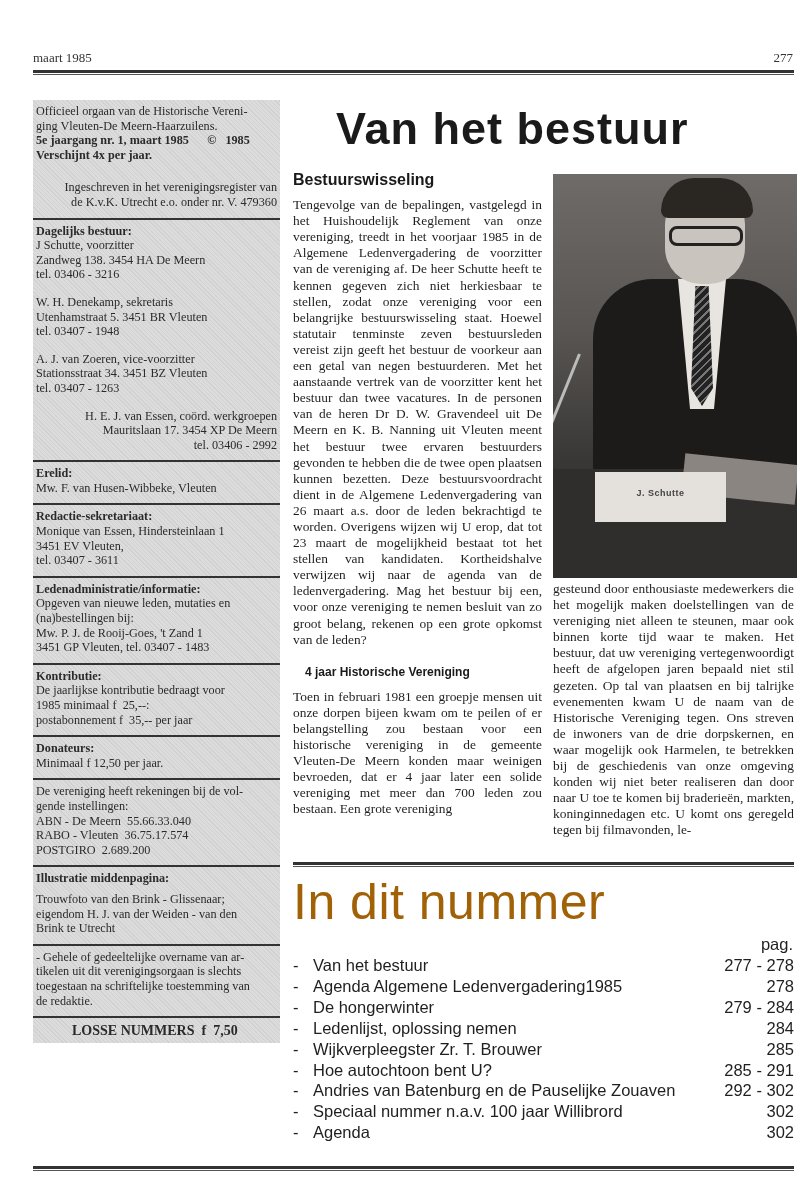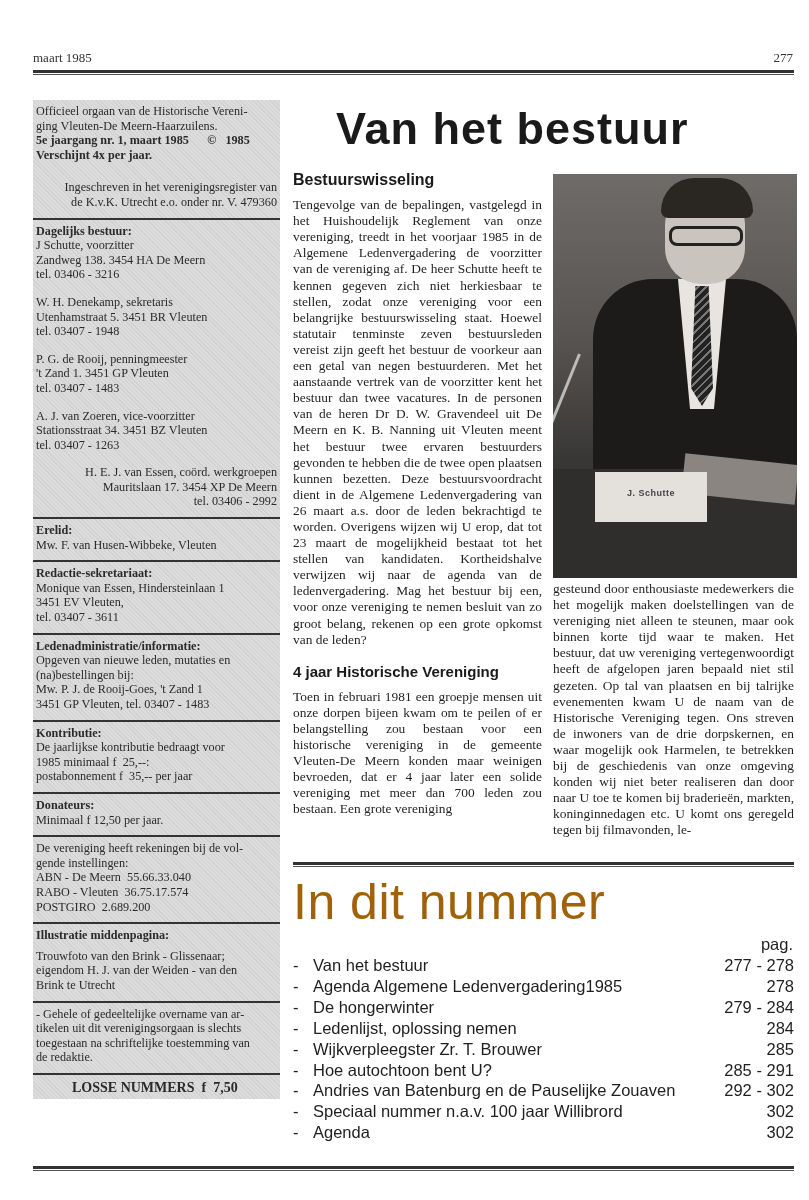--- a/index.html
+++ b/index.html
@@ -30,38 +30,38 @@
 
   
   .main-title {
     position: absolute; left: 336px; top: 103px;
     font-family: "Liberation Sans", sans-serif; font-weight: bold; font-size: 45px; letter-spacing: 1px; color: #1a1a1a;
   }
   .col { position: absolute; font-size: 13.4px; line-height: 16.1px; text-align: justify; color: #1f1f1f; }
   .col-mid { left: 293px; top: 172px; width: 249px; }
   .col-right { left: 553px; top: 581px; width: 241px; }
   .subhead { font-family: "Liberation Sans", sans-serif; font-weight: bold; font-size: 16px; margin-bottom: 9px; color: #1a1a1a; }
-  .subhead.second { margin-top: 16px; font-size: 15px; }
+  .subhead.second { margin-top: 16px; font-size: 12px; margin-left: 12px; }
   .para { margin-bottom: 0; }
 
   .photo {
     position: absolute; left: 553px; top: 174px; width: 244px; height: 404px;
     background: linear-gradient(180deg, #6e6b68 0%, #575452 40%, #3a3836 70%, #2a2928 100%);
     overflow: hidden;
   }
   .photo .head { position: absolute; left: 112px; top: 10px; width: 80px; height: 100px; border-radius: 40px 40px 36px 36px; background: #c9c4bd; }
   .photo .hair { position: absolute; left: 108px; top: 4px; width: 92px; height: 40px; border-radius: 46px 46px 10px 10px; background: #2a2622; }
   .photo .glasses { position: absolute; left: 116px; top: 52px; width: 74px; height: 20px; border: 3px solid #222; border-radius: 8px; }
   .photo .suit { position: absolute; left: 40px; top: 105px; width: 204px; height: 200px; border-radius: 60px 60px 0 0; background: #1c1b1a; }
   .photo .shirt { position: absolute; left: 125px; top: 105px; width: 48px; height: 130px; background: #e8e4df; clip-path: polygon(0 0,100% 0,75% 100%,25% 100%); }
   .photo .tie { position: absolute; left: 138px; top: 112px; width: 22px; height: 120px; background: repeating-linear-gradient(-45deg,#222 0 4px,#777 4px 6px); clip-path: polygon(20% 0,80% 0,100% 85%,50% 100%,0 85%); }
   .photo .mic { position: absolute; left: 25px; top: 180px; width: 3px; height: 150px; background: #bbb; transform: rotate(22deg); transform-origin: top; }
   .photo .desk { position: absolute; left: 0; top: 295px; width: 244px; height: 109px; background: #2f2e2c; }
   .photo .nameplate {
-    position: absolute; left: 42px; top: 298px; width: 112px; height: 50px; background: #e4e1dc;
+    position: absolute; left: 42px; top: 298px; width: 131px; height: 50px; background: #e4e1dc;
     font-family: "Liberation Sans", sans-serif; font-size: 9px; font-weight: bold; color: #444; text-align: center; padding-top: 16px; letter-spacing: 0.5px;
   }
   .photo .papers { position: absolute; left: 130px; top: 285px; width: 114px; height: 40px; background: #8a8580; transform: rotate(6deg); }
 
   
   .toc-title {
     position: absolute; left: 293px; top: 873px;
     font-family: "Liberation Sans", sans-serif; font-weight: normal; font-size: 50px; color: #a16207; letter-spacing: 0.5px;
   }
   .toc-pag { position: absolute; right: 16px; top: 935px; font-family: "Liberation Sans", sans-serif; font-size: 16.5px; color: #1f1f1f; }
@@ -95,25 +95,20 @@
     <b class="sb-line">Dagelijks bestuur:</b>
     <div class="sb-para">
       <span class="sb-line">J Schutte, voorzitter</span>
       <span class="sb-line">Zandweg 138. 3454 HA  De Meern</span>
       <span class="sb-line">tel. 03406 - 3216</span>
     </div>
     <div class="sb-para">
       <span class="sb-line">W. H. Denekamp, sekretaris</span>
       <span class="sb-line">Utenhamstraat 5. 3451 BR  Vleuten</span>
       <span class="sb-line">tel. 03407 - 1948</span>
-    </div>
-    <div class="sb-para">
-      <span class="sb-line">P. G. de Rooij, penningmeester</span>
-      <span class="sb-line">'t Zand 1. 3451 GP  Vleuten</span>
-      <span class="sb-line">tel. 03407 - 1483</span>
     </div>
     <div class="sb-para">
       <span class="sb-line">A. J. van Zoeren, vice-voorzitter</span>
       <span class="sb-line">Stationsstraat 34. 3451 BZ  Vleuten</span>
       <span class="sb-line">tel. 03407 - 1263</span>
     </div>
     <div class="sb-para">
       <span class="sb-line">H. E. J. van Essen, coörd. werkgroepen</span>
       <span class="sb-line">Mauritslaan 17. 3454 XP  De Meern</span>
       <span class="sb-line">tel. 03406 - 2992</span>

